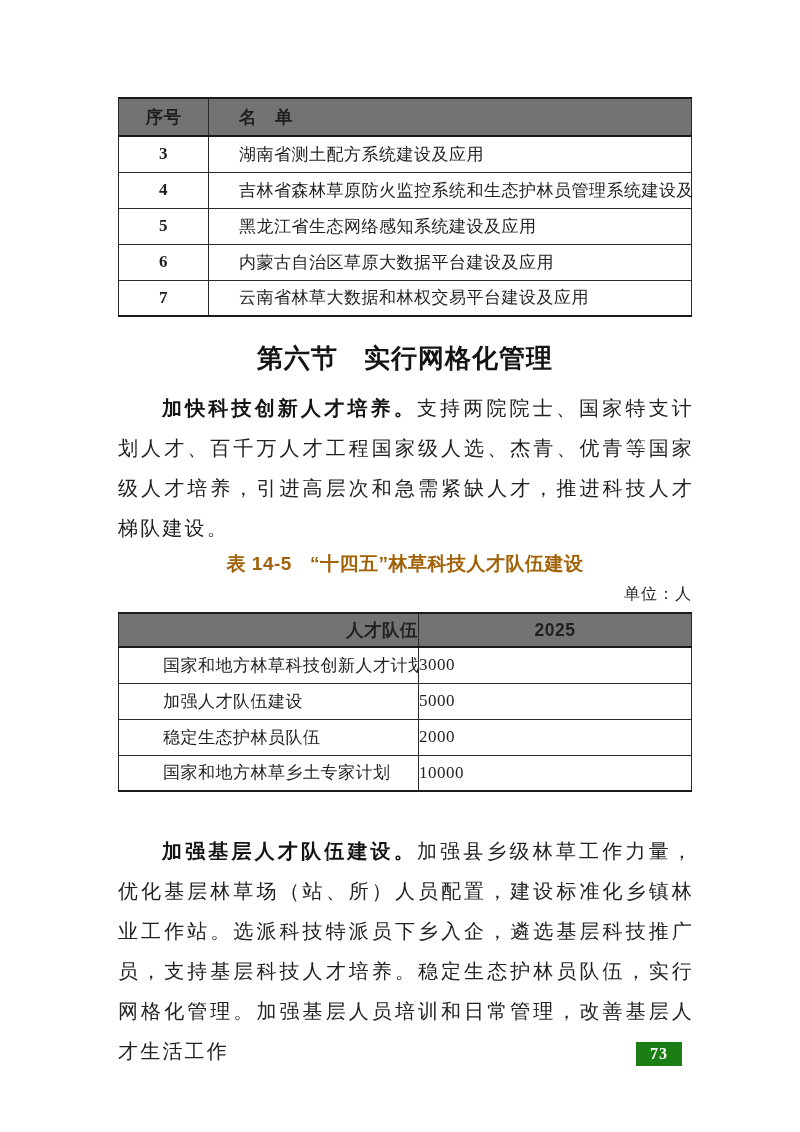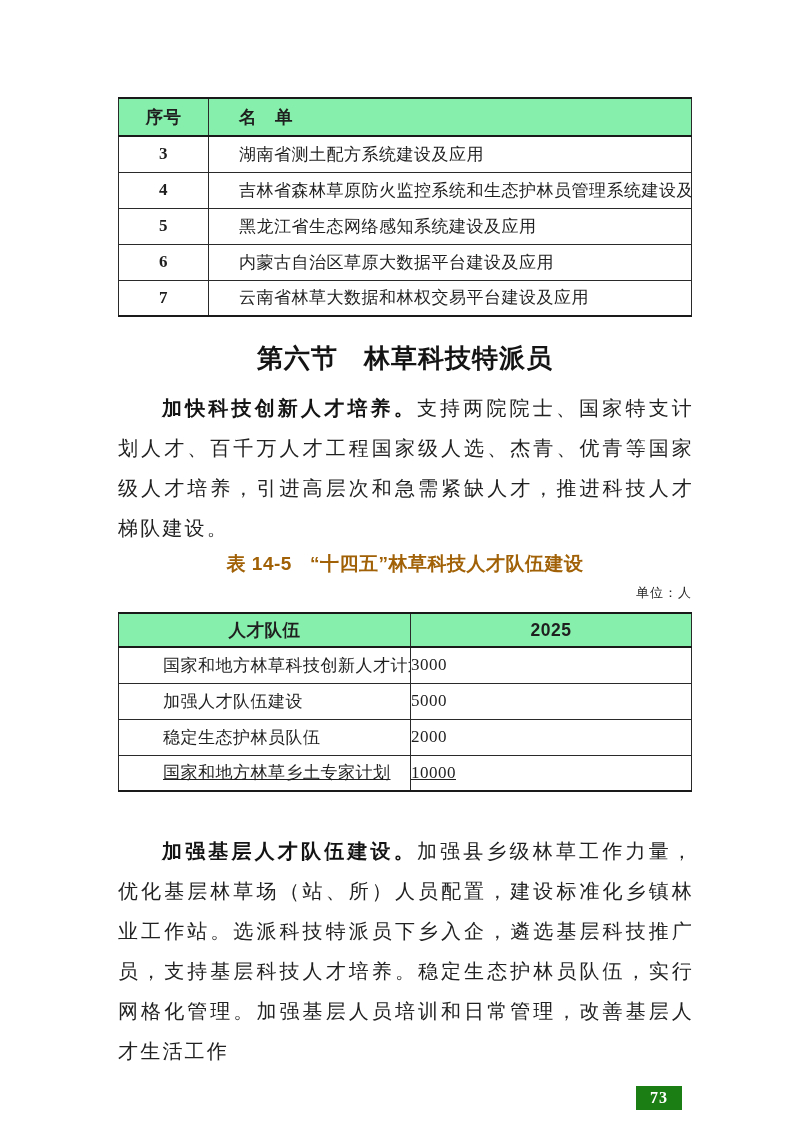--- a/index.html
+++ b/index.html
@@ -21,40 +21,40 @@
   td{
     vertical-align:middle;
     font-size:17px;
     letter-spacing:0.5px;
     border:1px solid #2a2a2a;
     padding:0;
     overflow:hidden;
     white-space:nowrap;
   }
   tr.head td{
-    background:#86efac;
+    background:#737373;
     font-family:"Liberation Sans","DejaVu Sans",sans-serif;
     font-weight:bold;
     text-align:center;
     border-top:2px solid #1a1a1a;
     border-bottom:2px solid #1a1a1a;
     font-size:17.5px;
   }
   #table1 tr{height:36px;}
   #table1 tr.head{height:38px;}
   #table1 td.c-num{width:89px;text-align:center;font-weight:bold;}
   #table1 td.c-name{padding-left:30px;text-align:left;}
   #table1 tr:last-child td{border-bottom:2px solid #1a1a1a;}
 
   #table2 tr{height:36px;}
   #table2 tr.head{height:34px;}
   #table2 td.c-team{width:291px;padding-left:44px;text-align:left;}
-  #table2 tr.head td.c-team{padding-left:0;text-align:center;}
+  #table2 tr.head td.c-team{padding-left:8px;text-align:right;}
   #table2 td.c-val{}
-  #table2 tr:last-child td{border-bottom:2px solid #1a1a1a;text-decoration:underline;}
+  #table2 tr:last-child td{border-bottom:2px solid #1a1a1a;}
 
   
   .section-heading{
     position:absolute;left:118px;top:341px;width:574px;
     text-align:center;
     font-family:"Liberation Sans","DejaVu Sans",sans-serif;
     font-weight:bold;font-size:26px;color:#141414;
     letter-spacing:1px;
   }
   .section-heading .gap{display:inline-block;width:26px;}
@@ -63,21 +63,21 @@
     position:absolute;left:118px;top:551px;width:574px;
     text-align:center;
     font-family:"Liberation Sans","DejaVu Sans",sans-serif;
     font-weight:bold;font-size:19px;color:#a16207;
     letter-spacing:0.5px;
   }
   .table-caption .gap{display:inline-block;width:18px;}
 
   .unit-line{
     position:absolute;left:118px;top:584px;width:574px;
-    text-align:right;font-size:13px;letter-spacing:1px;
+    text-align:right;font-size:16px;letter-spacing:1px;
   }
 
   
   .para{
     position:absolute;left:118px;width:576px;
     font-size:20px;line-height:40px;
     letter-spacing:2.2px;
     text-align:justify;
     text-indent:2.2em;
     margin:0;
@@ -85,21 +85,21 @@
   }
   #para1{top:388px;}
   #para2{top:831px;}
   .para .lead{
     font-family:Liberation Serif, serif;
     font-weight:bold;color:#141414;
   }
 
   
   .page-badge{
-    position:absolute;left:636px;top:1086px;
+    position:absolute;left:636px;top:1042px;
     width:46px;height:24px;
     background:#1b7e14;
     color:#ffffff;
     font-size:16px;font-weight:bold;
     display:flex;align-items:center;justify-content:center;
     letter-spacing:1px;
   }
 </style>
 </head>
 <body>
@@ -129,21 +129,21 @@
       <td class="c-name">内蒙古自治区草原大数据平台建设及应用</td>
     </tr>
     <tr>
       <td class="c-num">7</td>
       <td class="c-name">云南省林草大数据和林权交易平台建设及应用</td>
     </tr>
   </tbody>
     </table>
 
   <div class="section-heading">
-    <span>第六节</span><span class="gap"></span><span>林草科技特派员</span>
+    <span>第六节</span><span class="gap"></span><span>实行网格化管理</span>
   </div>
 
   <p class="para" id="para1">
     <span class="lead">加快科技创新人才培养。</span><span>支持两院院士、国家特支计划人才、百千万人才工程国家级人选、杰青、优青等国家级人才培养，引进高层次和急需紧缺人才，推进科技人才梯队建设。</span>
   </p>
 
   <div class="table-caption">
     <span>表 14-5</span><span class="gap"></span><span>“十四五”林草科技人才队伍建设</span>
   </div>
   <div class="unit-line">单位：人</div>

